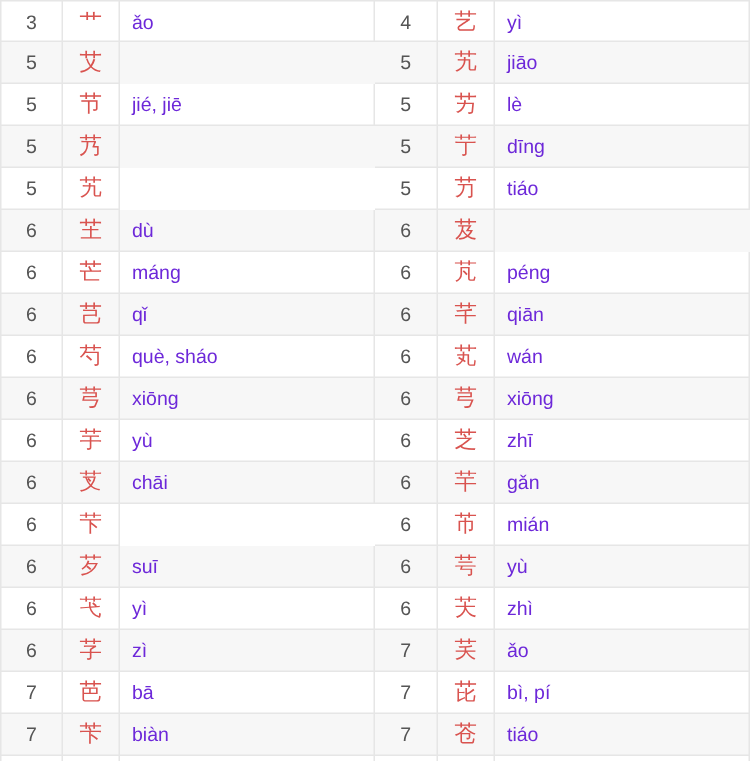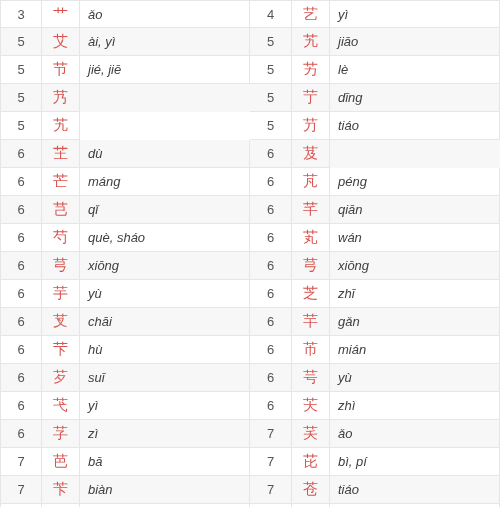--- a/index.html
+++ b/index.html
@@ -52,41 +52,39 @@
   }
   .char {
     width: 38px;
     justify-content: center;
     color: #d9534f;
     font-size: 15px;
   }
   .pinyin {
     flex: 1;
     padding-left: 8px;
-    color: #404040;
-    font-style: italic;
+    color: #6d28d9;
   }
   .column + .column .cell:first-child {
     border-left: none;
   }
 </style>
 </head>
 <body>
 
 <div class="container">
   <div class="column" id="col-left">
       <div class="row">
         <div class="cell strokes">3</div>
         <div class="cell char">艹</div>
         <div class="cell pinyin">ǎo</div>
       </div>
       <div class="row">
         <div class="cell strokes">5</div>
         <div class="cell char">艾</div>
-        <div class="cell pinyin">ài, yì</div>
       </div>
       <div class="row">
         <div class="cell strokes">5</div>
         <div class="cell char">节</div>
         <div class="cell pinyin">jié, jiē</div>
       </div>
       <div class="row">
         <div class="cell strokes">5</div>
         <div class="cell char">艿</div>
       </div>
@@ -125,21 +123,20 @@
         <div class="cell pinyin">yù</div>
       </div>
       <div class="row">
         <div class="cell strokes">6</div>
         <div class="cell char">芆</div>
         <div class="cell pinyin">chāi</div>
       </div>
       <div class="row">
         <div class="cell strokes">6</div>
         <div class="cell char">芐</div>
-        <div class="cell pinyin">hù</div>
       </div>
       <div class="row">
         <div class="cell strokes">6</div>
         <div class="cell char">芕</div>
         <div class="cell pinyin">suī</div>
       </div>
       <div class="row">
         <div class="cell strokes">6</div>
         <div class="cell char">芅</div>
         <div class="cell pinyin">yì</div>

